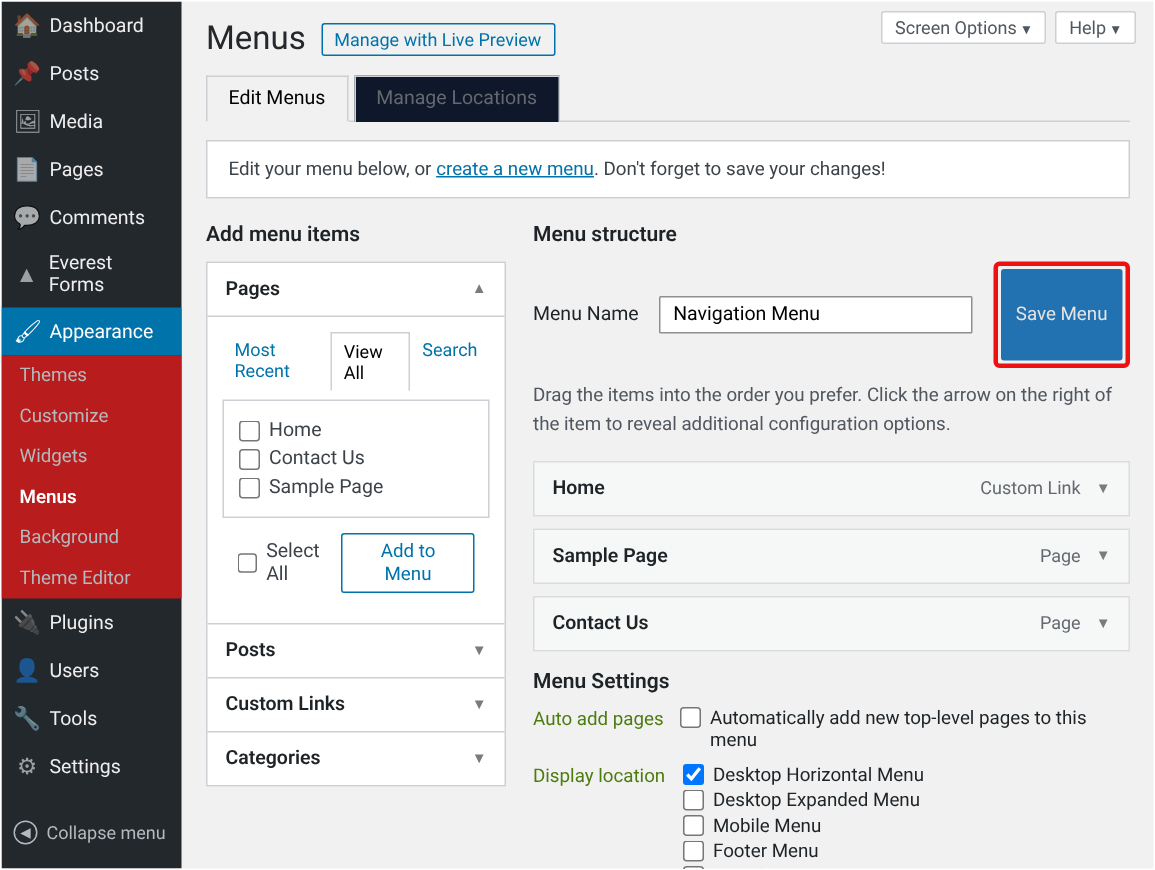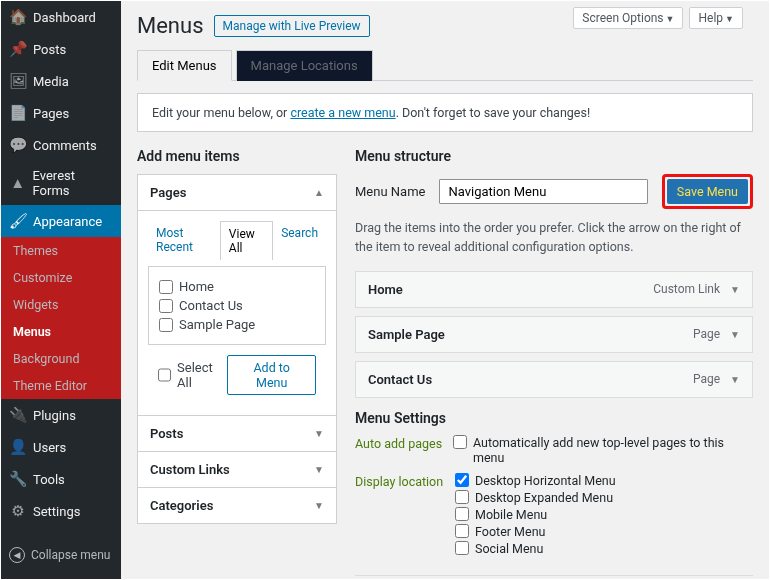--- a/index.html
+++ b/index.html
@@ -12,21 +12,21 @@
   .side-item.active{background:#0073aa;color:#fff}
   .side-item.active .ico{opacity:1}
   .side-item.active::after{content:"";position:absolute;right:-7px;border:7px solid transparent;border-left-color:#0073aa}
   .sub{background:#b91c1c}
   .sub .sub-item{padding:6px 8px 6px 12px;color:#b4b9be;cursor:pointer;font-size:12.5px}
   .sub .sub-item.current{color:#fff;font-weight:600}
   .collapse{position:absolute;bottom:10px;left:0;right:0;display:flex;align-items:center;gap:6px;padding:6px 8px;color:#b4b9be;font-size:12px;cursor:pointer}
   .collapse .circ{width:16px;height:16px;border:1px solid #b4b9be;border-radius:50%;display:flex;align-items:center;justify-content:center;font-size:9px}
   
   .main{flex:1;padding:12px 16px 0 16px;overflow:auto;position:relative}
-  .topbtns{position:absolute;top:6px;right:26px;display:flex;gap:6px}
+  .topbtns{position:absolute;top:6px;right:12px;display:flex;gap:6px}
   .topbtn{background:#fff;border:1px solid #ccd0d4;padding:3px 8px;font-size:12px;color:#50575e;cursor:pointer;border-radius:2px}
   .arrowdown{font-size:9px;margin-left:2px}
   h1{font-size:22px;font-weight:400;color:#23282d;display:flex;align-items:center;gap:10px}
   .livebtn{border:1px solid #0073aa;color:#0073aa;background:transparent;padding:3px 8px;font-size:12px;cursor:pointer;border-radius:2px}
   .tabs{margin-top:12px;border-bottom:1px solid #ccd0d4;display:flex}
   .tab{padding:7px 14px;border:1px solid #ccd0d4;border-bottom:none;background:#0f172a;color:#646970;margin-right:4px;margin-bottom:-1px;cursor:pointer;font-size:13px}
   .tab.active{background:#f1f1f1;color:#000;border-bottom:1px solid #f1f1f1}
   .notice{margin-top:12px;background:#fff;border:1px solid #ccd0d4;padding:11px 14px;font-size:12.5px;color:#3c434a}
   .notice a{color:#0073aa;text-decoration:underline}
   .cols{display:flex;gap:18px;margin-top:16px}
@@ -44,21 +44,21 @@
   .checklist{border:1px solid #ccd0d4;padding:10px;background:#fff}
   .checklist label{display:flex;align-items:center;gap:6px;padding:2px 0;color:#3c434a}
   .acc-foot{display:flex;align-items:center;justify-content:space-between;padding:10px}
   .selall{display:flex;align-items:center;gap:6px;color:#3c434a}
   .addbtn{border:1px solid #0073aa;color:#0073aa;background:transparent;padding:4px 10px;cursor:pointer;border-radius:2px;font-size:12.5px}
   .caret{font-size:10px;color:#787c82}
   
   .rightbar{display:flex;align-items:center;gap:14px;justify-content:space-between}
   .rightbar .lbl{color:#1d2327}
   .menuname{flex:1;max-width:230px;border:1px solid #8c8f94;padding:4px 8px;font-size:13px;border-radius:1px}
-  .savebtn{background:#2271b1;color:#fde047;border:none;padding:5px 10px;cursor:pointer;border-radius:2px;font-size:12.5px}
+  .savebtn{background:#2271b1;color:#e5e5e5;border:none;padding:23px 10px;cursor:pointer;border-radius:2px;font-size:12.5px}
   .savewrap{border:3px solid #e11;border-radius:4px;padding:2px}
   .desc{margin-top:10px;font-size:12.5px;color:#50575e;line-height:1.5}
   .menuitems{margin-top:14px}
   .mi{border:1px solid #dcdcde;background:#f6f7f7;padding:10px 12px;display:flex;justify-content:space-between;align-items:center;margin-bottom:8px;cursor:move}
   .mi .title{font-weight:600;color:#1d2327}
   .mi .type{color:#646970;font-size:12px;display:flex;align-items:center;gap:10px}
   .settings{margin-top:12px}
   .settings h3{margin-bottom:8px}
   .setrow{display:flex;align-items:flex-start;gap:10px;margin-bottom:6px}
   .setrow .slbl{width:90px;color:#4d7c0f;font-size:12.5px;padding-top:2px}

